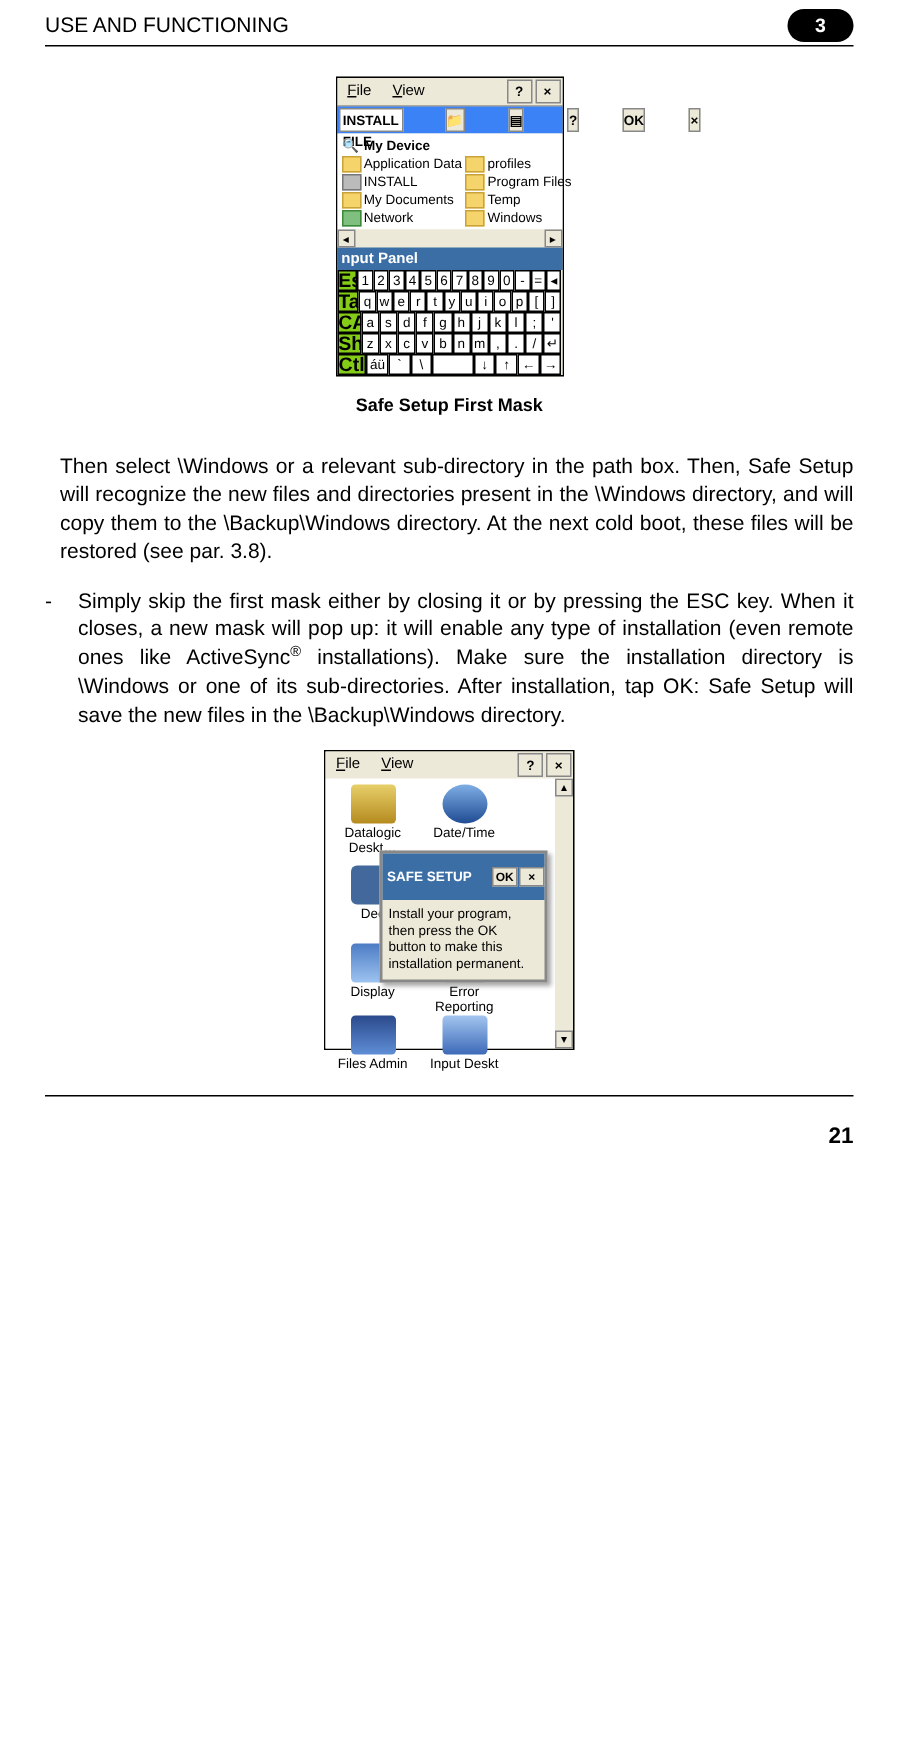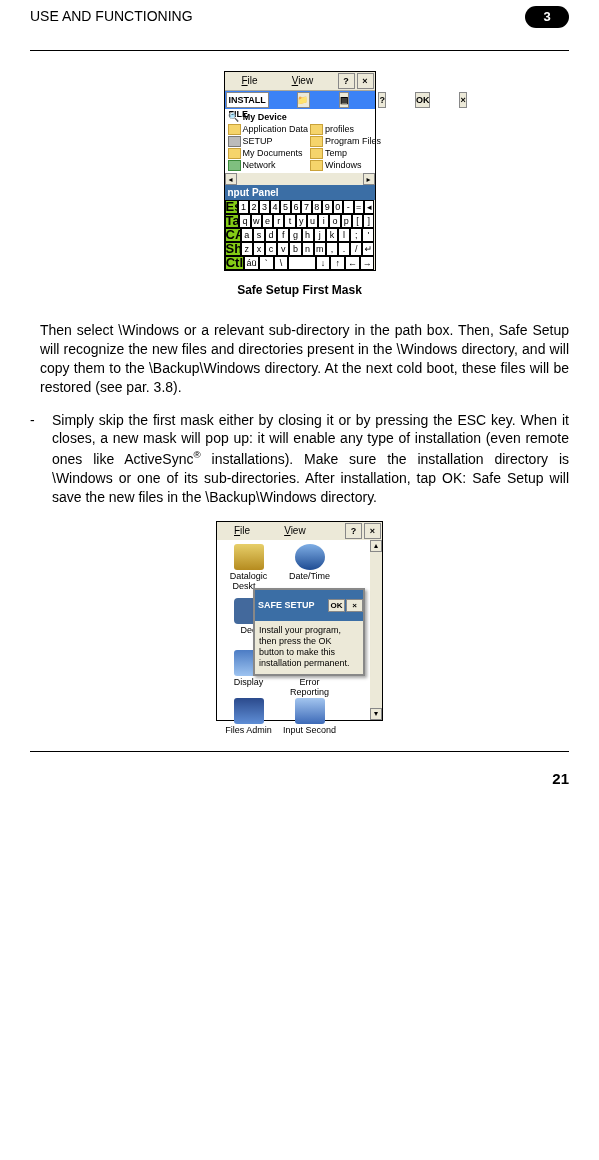--- a/index.html
+++ b/index.html
@@ -12,21 +12,21 @@
   }
   .page {
     width: 599px;
     padding: 8px 30px 20px 30px;
     box-sizing: border-box;
     position: relative;
   }
   .header-row {
     position: relative;
     height: 22px;
-    margin-bottom: 20px;
+    margin-bottom: 0;
   }
   .header-title {
     position: absolute;
     left: 0;
     top: 0;
     font-size: 14px;
   }
   .chapter-badge {
     position: absolute;
     right: 0;
@@ -61,21 +61,21 @@
     vertical-align: top;
   }
   .menubar {
     display: flex;
     background: #ece9d8;
     height: 18px;
     align-items: center;
     position: relative;
   }
   .menu-item {
-    padding: 0 17px;
+    padding: 0 7px;
     font-size: 10px;
     line-height: 18px;
   }
   .menu-item u { text-decoration: underline; }
   .menubar .spacer { flex: 1; }
   .tb-btn {
     width: 15px;
     height: 14px;
     border: 1px solid #888;
     margin: 1px;
@@ -320,21 +320,21 @@
           <span>My Device</span>
         </div>
         <div class="file-grid">
           <div class="file-col">
             <div class="file-row">
                 <span class="folder-icon"></span>
                 <span>Application Data</span>
               </div>
             <div class="file-row">
                 <span class="folder-icon" style="background:#bbb;border-color:#777"></span>
-                <span>SETUP</span>
+                <span>INSTALL</span>
               </div>
             <div class="file-row">
                 <span class="folder-icon"></span>
                 <span>My Documents</span>
               </div>
             <div class="file-row">
                 <span class="folder-icon" style="background:#7fbf7f;border-color:#3a8a3a"></span>
                 <span>Network</span>
               </div>
           </div>
@@ -481,21 +481,21 @@
           <div class="icon-cell" style="left:65px;top:110px">
             <div class="icon-img" style="background:linear-gradient(#e1e1e1,#a8a8a8);border-radius:3px"></div>
             <div>Error Reporting</div>
           </div>
           <div class="icon-cell" style="left:4px;top:158px">
             <div class="icon-img" style="background:linear-gradient(#2b4a8c,#5f8ed6);border-radius:3px"></div>
             <div>Files Admin</div>
           </div>
           <div class="icon-cell" style="left:65px;top:158px">
             <div class="icon-img" style="background:linear-gradient(#a3c5ef,#3d6ab8);border-radius:3px"></div>
-            <div>Input Second</div>
+            <div>Input Deskt</div>
           </div>
 
           <div class="dialog">
             <div class="dialog-title">
               <span>SAFE SETUP</span>
               <span class="spacer"></span>
               <span class="dlg-btn">OK</span>
               <span class="dlg-btn">×</span>
             </div>
             <div class="dialog-body">Install your program, then press the OK button to make this installation permanent.</div>

